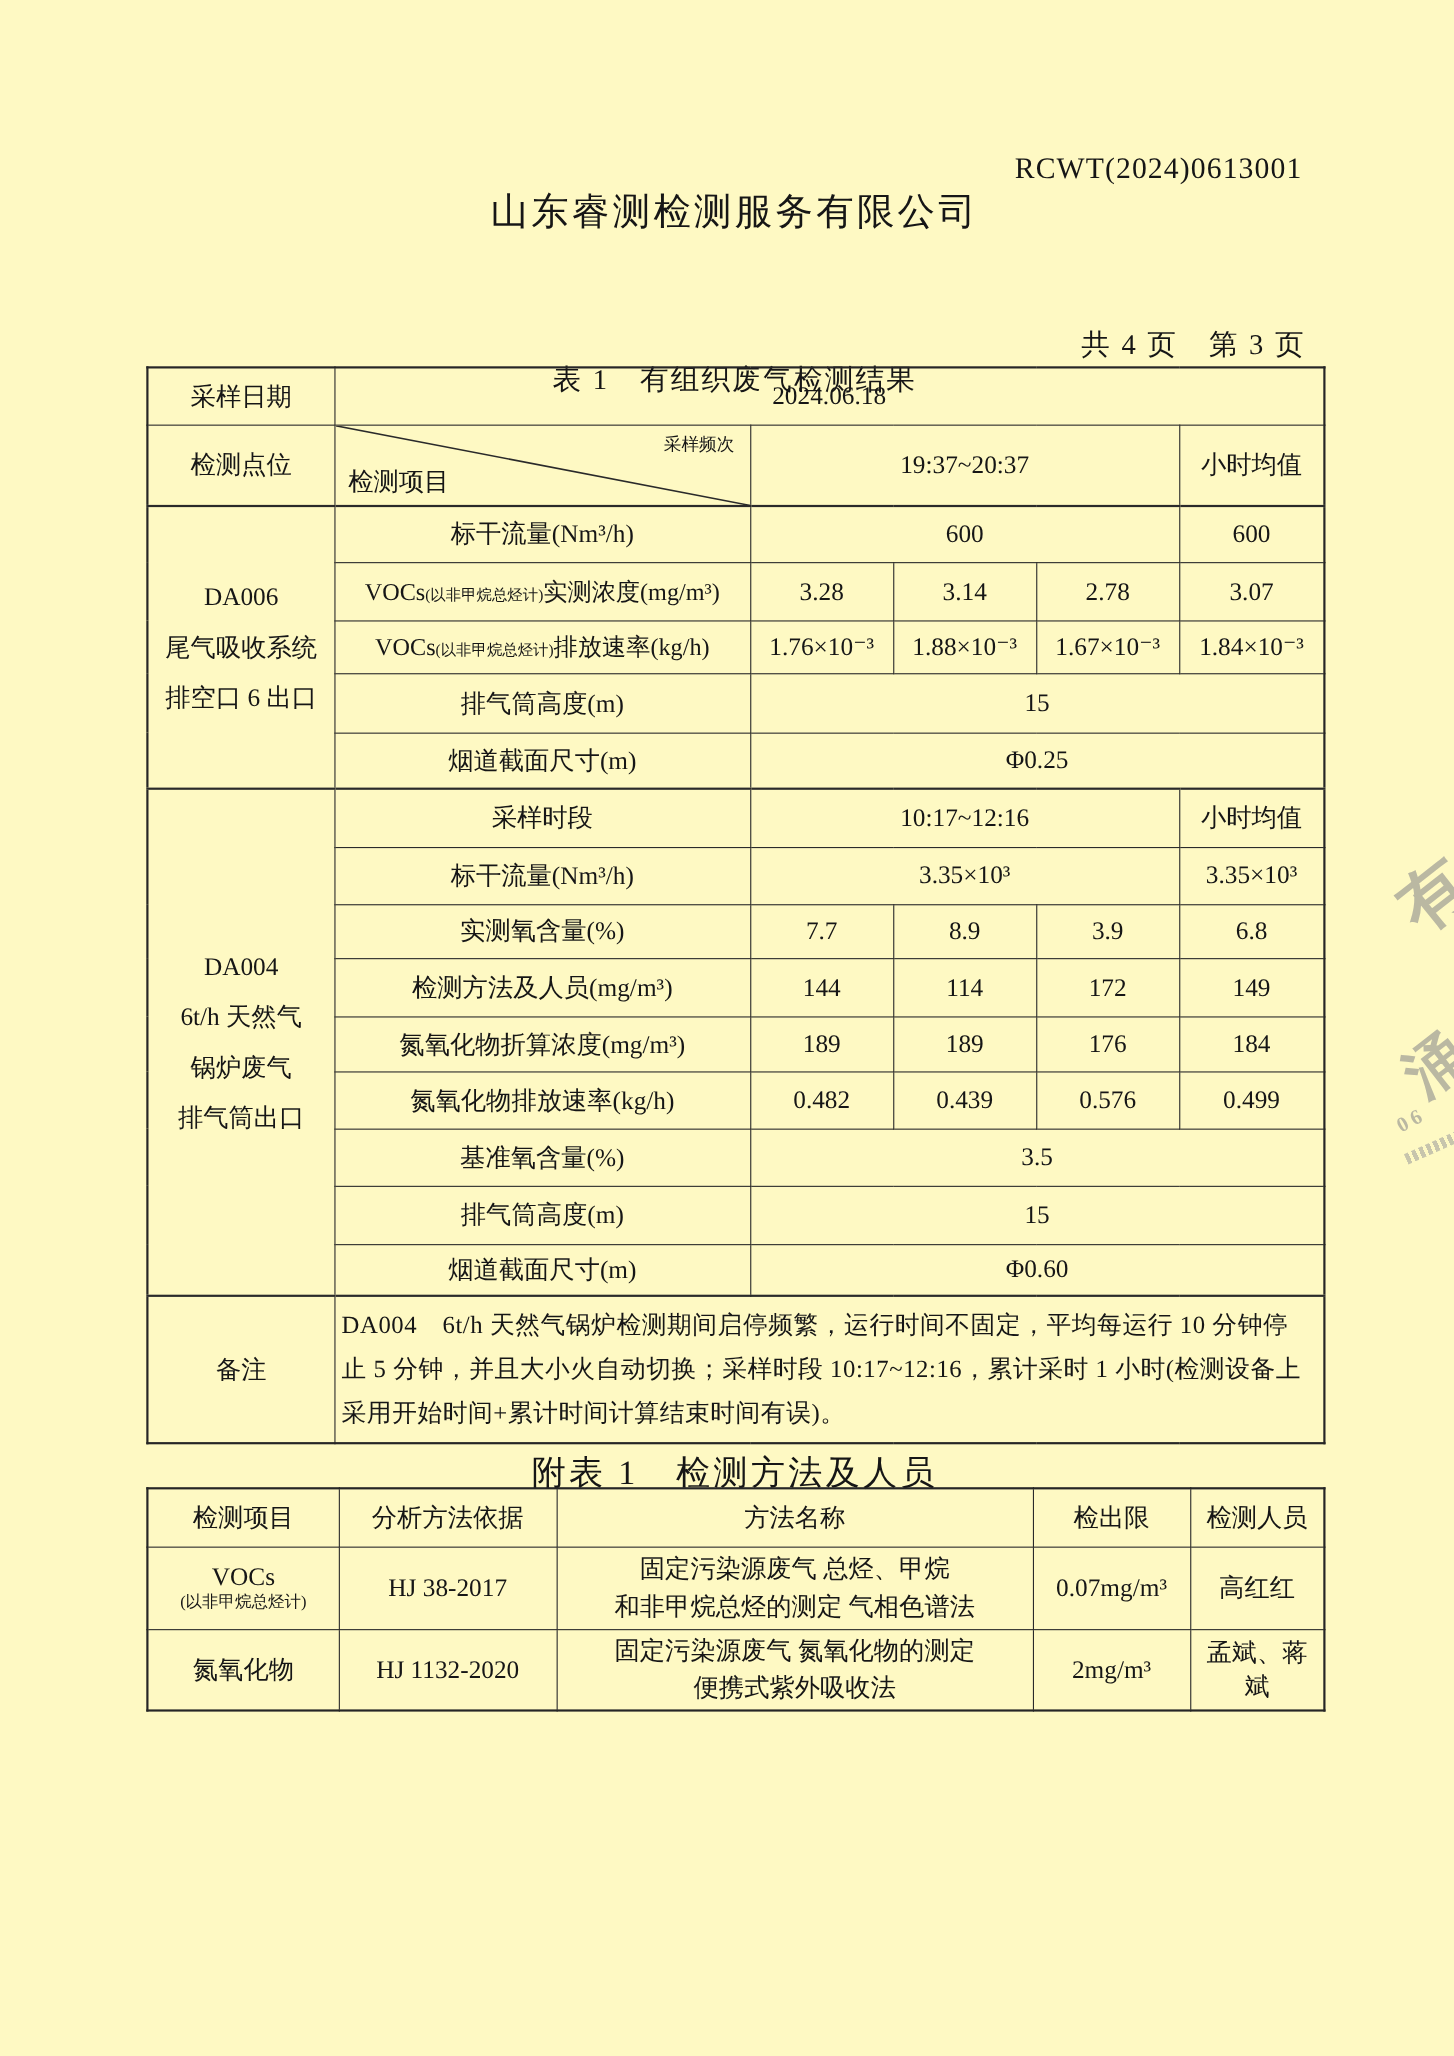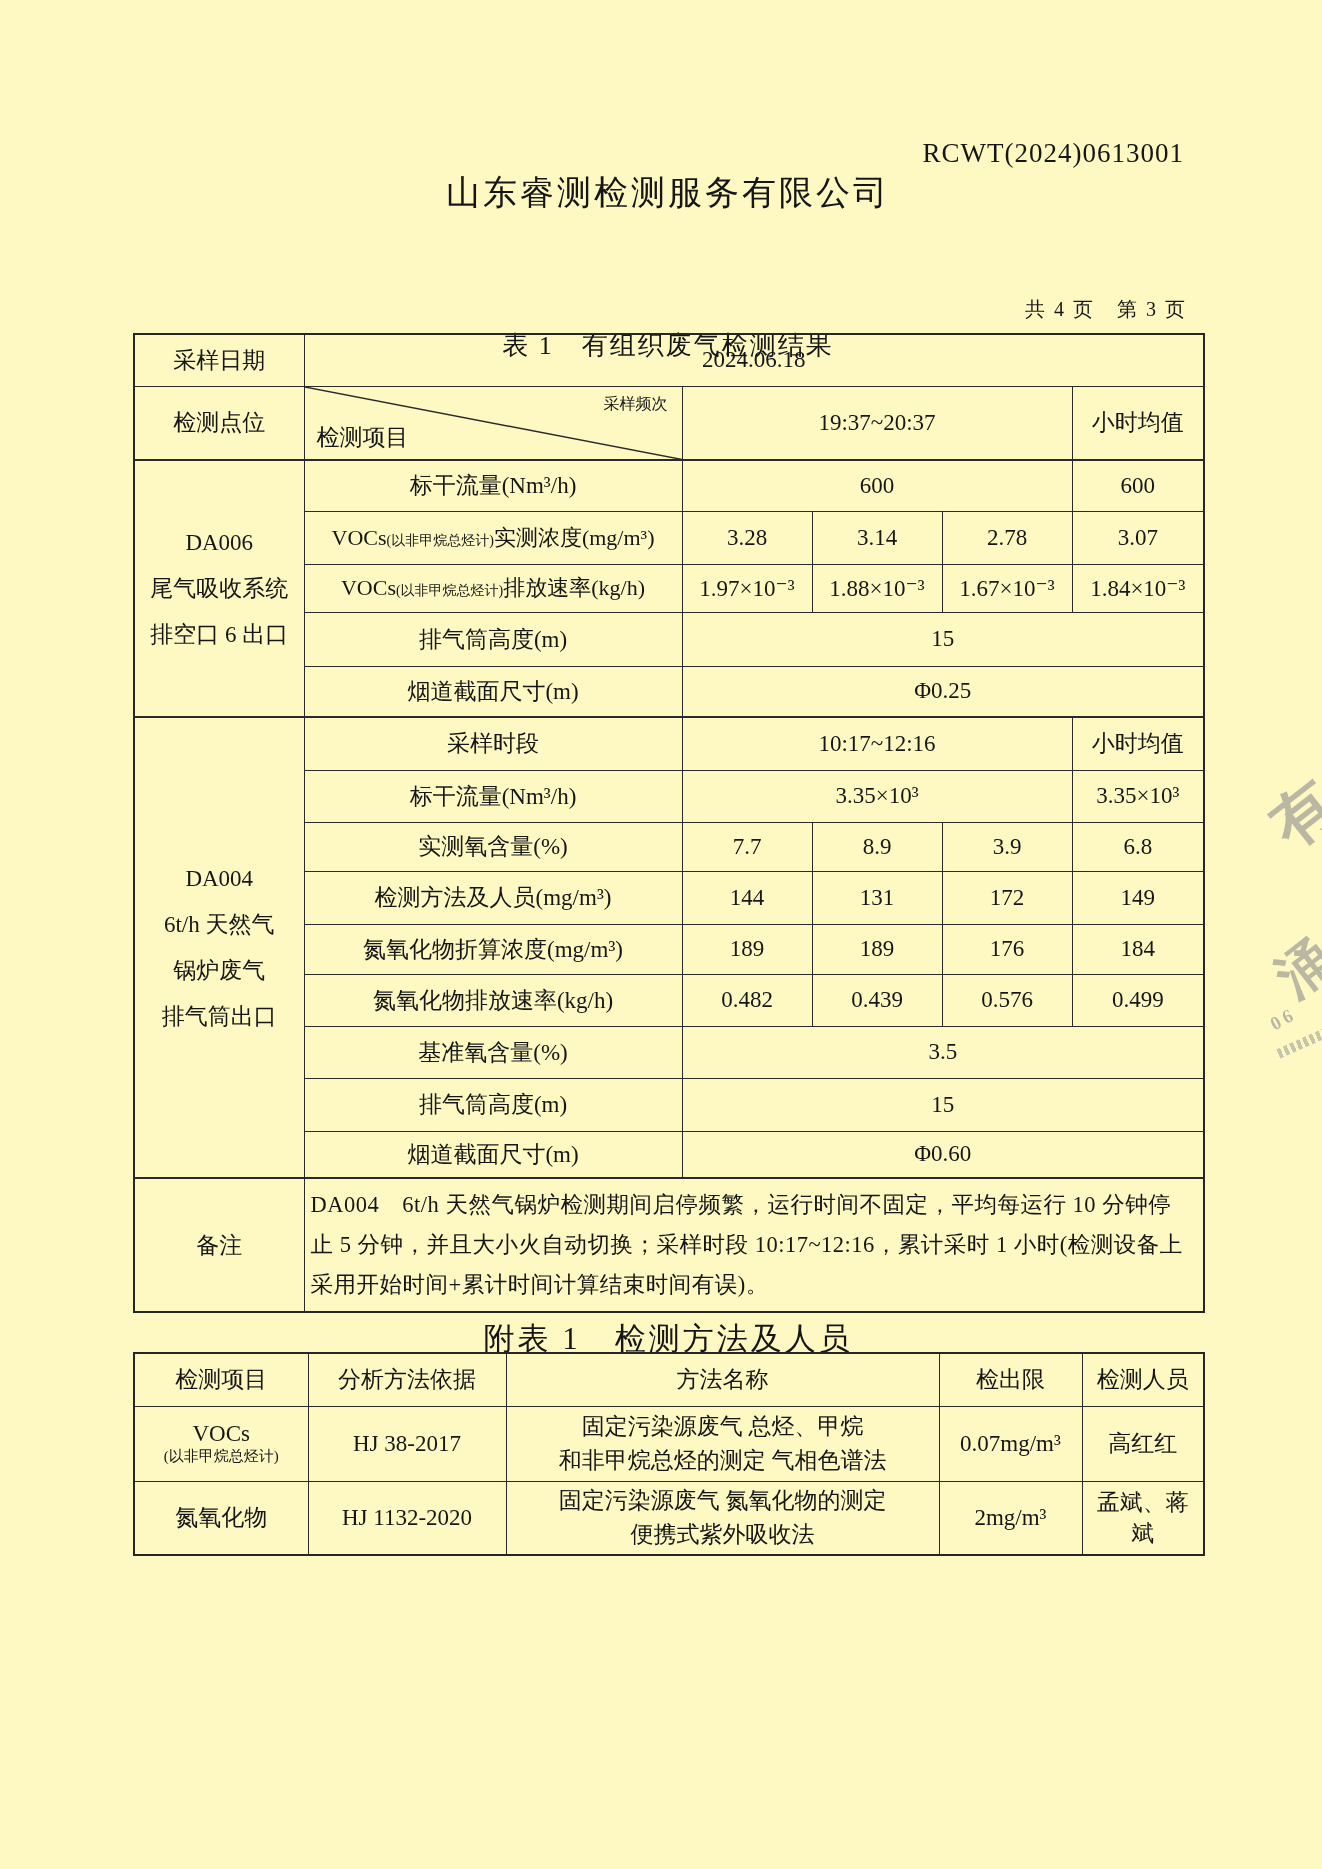--- a/index.html
+++ b/index.html
@@ -25,21 +25,21 @@
     text-align:center;font-size:52px;font-weight:bold;letter-spacing:26px;
     text-indent:26px; 
   }
   .caption-row{
     position:absolute;top:296px;left:133px;width:1070px;height:34px;
   }
   .caption-row .caption{
     display:block;text-align:center;font-size:26px;letter-spacing:2px;margin-top:32px;
   }
   .caption-row .pages{
-    position:absolute;right:16px;top:0;font-size:20px;letter-spacing:2px;
+    position:absolute;right:16px;top:0;font-size:26px;letter-spacing:2px;
   }
   
   table{border-collapse:collapse;table-layout:fixed;}
   .t1{position:absolute;left:133px;top:333px;width:1070px;border:2.6px solid #262626;}
   .t2{position:absolute;left:133px;top:1352px;width:1070px;border:2.6px solid #262626;}
   td{
     border:1.5px solid #2a2a2a;
     text-align:center;vertical-align:middle;
     font-size:23px;padding:2px 4px;
     overflow:hidden;
@@ -129,21 +129,21 @@
       </tr>
       <tr style="height:53px">
         <td class="voc-label"><span>VOCs</span><span class="small-sub">(以非甲烷总烃计)</span><span>实测浓度(mg/m³)</span></td>
         <td>3.28</td>
         <td>3.14</td>
         <td>2.78</td>
         <td>3.07</td>
       </tr>
       <tr style="height:48px">
         <td class="voc-label"><span>VOCs</span><span class="small-sub">(以非甲烷总烃计)</span><span>排放速率(kg/h)</span></td>
-        <td>1.97×10⁻³</td>
+        <td>1.76×10⁻³</td>
         <td>1.88×10⁻³</td>
         <td>1.67×10⁻³</td>
         <td>1.84×10⁻³</td>
       </tr>
       <tr style="height:54px">
         <td>排气筒高度(m)</td>
         <td colspan="4">15</td>
       </tr>
       <tr style="height:51px">
         <td>烟道截面尺寸(m)</td>
@@ -167,21 +167,21 @@
       <tr style="height:49px">
         <td>实测氧含量(%)</td>
         <td>7.7</td>
         <td>8.9</td>
         <td>3.9</td>
         <td>6.8</td>
       </tr>
       <tr style="height:53px">
         <td>检测方法及人员(mg/m³)</td>
         <td>144</td>
-        <td>131</td>
+        <td>114</td>
         <td>172</td>
         <td>149</td>
       </tr>
       <tr style="height:50px">
         <td>氮氧化物折算浓度(mg/m³)</td>
         <td>189</td>
         <td>189</td>
         <td>176</td>
         <td>184</td>
       </tr>

